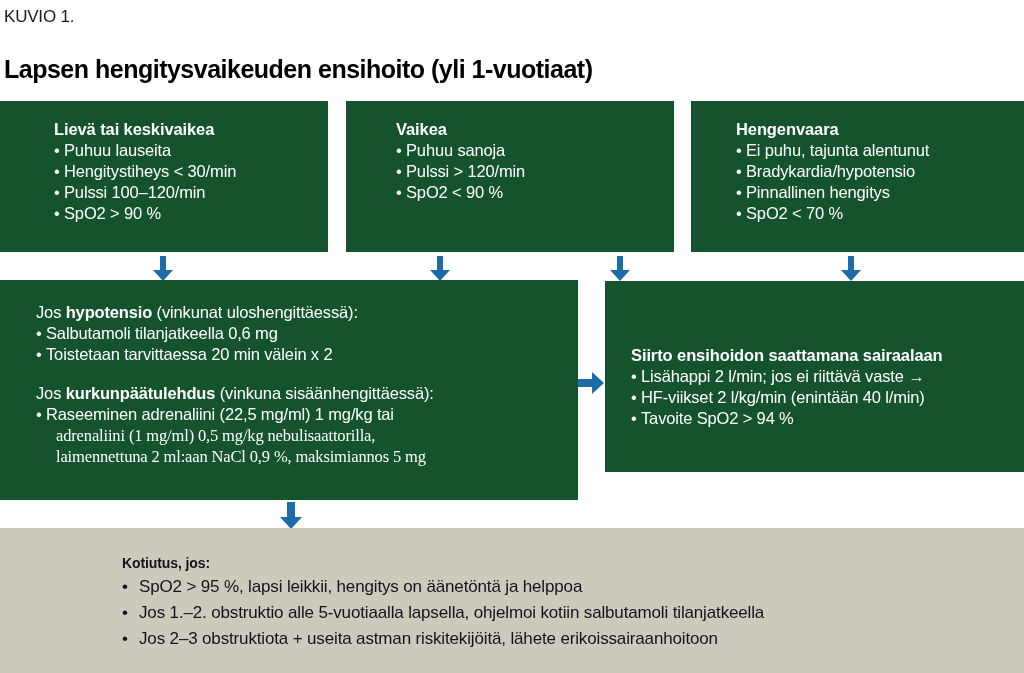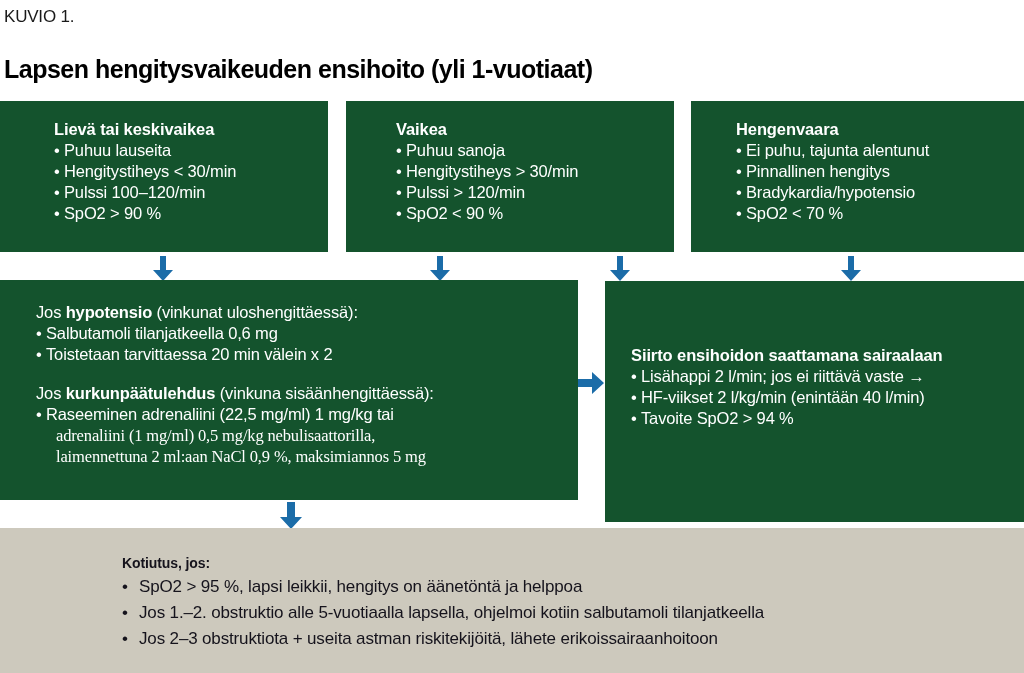--- a/index.html
+++ b/index.html
@@ -99,21 +99,21 @@
   #box-mild   { left: 0px;   top: 101px; width: 328px; height: 151px; }
   #box-severe { left: 346px; top: 101px; width: 328px; height: 151px; }
   #box-danger { left: 691px; top: 101px; width: 333px; height: 151px; }
 
   .topbox .box-inner { left: 54px; top: 18px; }
   #box-severe .box-inner { left: 50px; }
   #box-danger .box-inner { left: 45px; }
 
   
   #box-treatment { left: 0px;   top: 280px; width: 578px; height: 220px; }
-  #box-transfer  { left: 605px; top: 281px; width: 419px; height: 241px; }
+  #box-transfer  { left: 605px; top: 281px; width: 419px; height: 191px; }
 
   #box-treatment .box-inner { left: 36px; top: 22px; }
   #box-transfer  .box-inner { left: 26px; top: 64px; }
 
   
   #box-discharge { left: 0px; top: 528px; width: 1024px; height: 145px; }
   #box-discharge .box-inner { left: 122px; top: 25px; }
   #box-discharge .bt { font-size: 14px; }
   #box-discharge .bl { font-size: 17px; line-height: 26px; letter-spacing: -0.15px; }
   #box-discharge .bl .bullet { width: 17px; }
@@ -139,32 +139,31 @@
       <div class="bl"><span class="bullet">•</span><span>Hengitystiheys &lt; 30/min</span></div>
       <div class="bl"><span class="bullet">•</span><span>Pulssi 100–120/min</span></div>
       <div class="bl"><span class="bullet">•</span><span>SpO2 &gt; 90 %</span></div>
     </div>
   </div>
 
   <div class="box topbox" id="box-severe">
     <div class="box-inner">
       <div class="bt">Vaikea</div>
       <div class="bl"><span class="bullet">•</span><span>Puhuu sanoja</span></div>
-      <div class="bl"><span class="bullet">•</span><span>Hengitystiheys &gt; 30/min</span></div>
       <div class="bl"><span class="bullet">•</span><span>Pulssi &gt; 120/min</span></div>
       <div class="bl"><span class="bullet">•</span><span>SpO2 &lt; 90 %</span></div>
     </div>
   </div>
 
   <div class="box topbox" id="box-danger">
     <div class="box-inner">
       <div class="bt">Hengenvaara</div>
       <div class="bl"><span class="bullet">•</span><span>Ei puhu, tajunta alentunut</span></div>
+      <div class="bl"><span class="bullet">•</span><span>Bradykardia/hypotensio</span></div>
       <div class="bl"><span class="bullet">•</span><span>Pinnallinen hengitys</span></div>
-      <div class="bl"><span class="bullet">•</span><span>Bradykardia/hypotensio</span></div>
       <div class="bl"><span class="bullet">•</span><span>SpO2 &lt; 70 %</span></div>
     </div>
   </div>
 
   <div class="arrow" style="left:150px; top:256px;">
     <svg width="26" height="26" viewBox="0 0 26 26">
         <path d="M10 0 H16 V14 H23 L13 25 L3 14 H10 Z" fill="#1b6ca8"></path>
       </svg>
   </div>
   <div class="arrow" style="left:427px; top:256px;">

